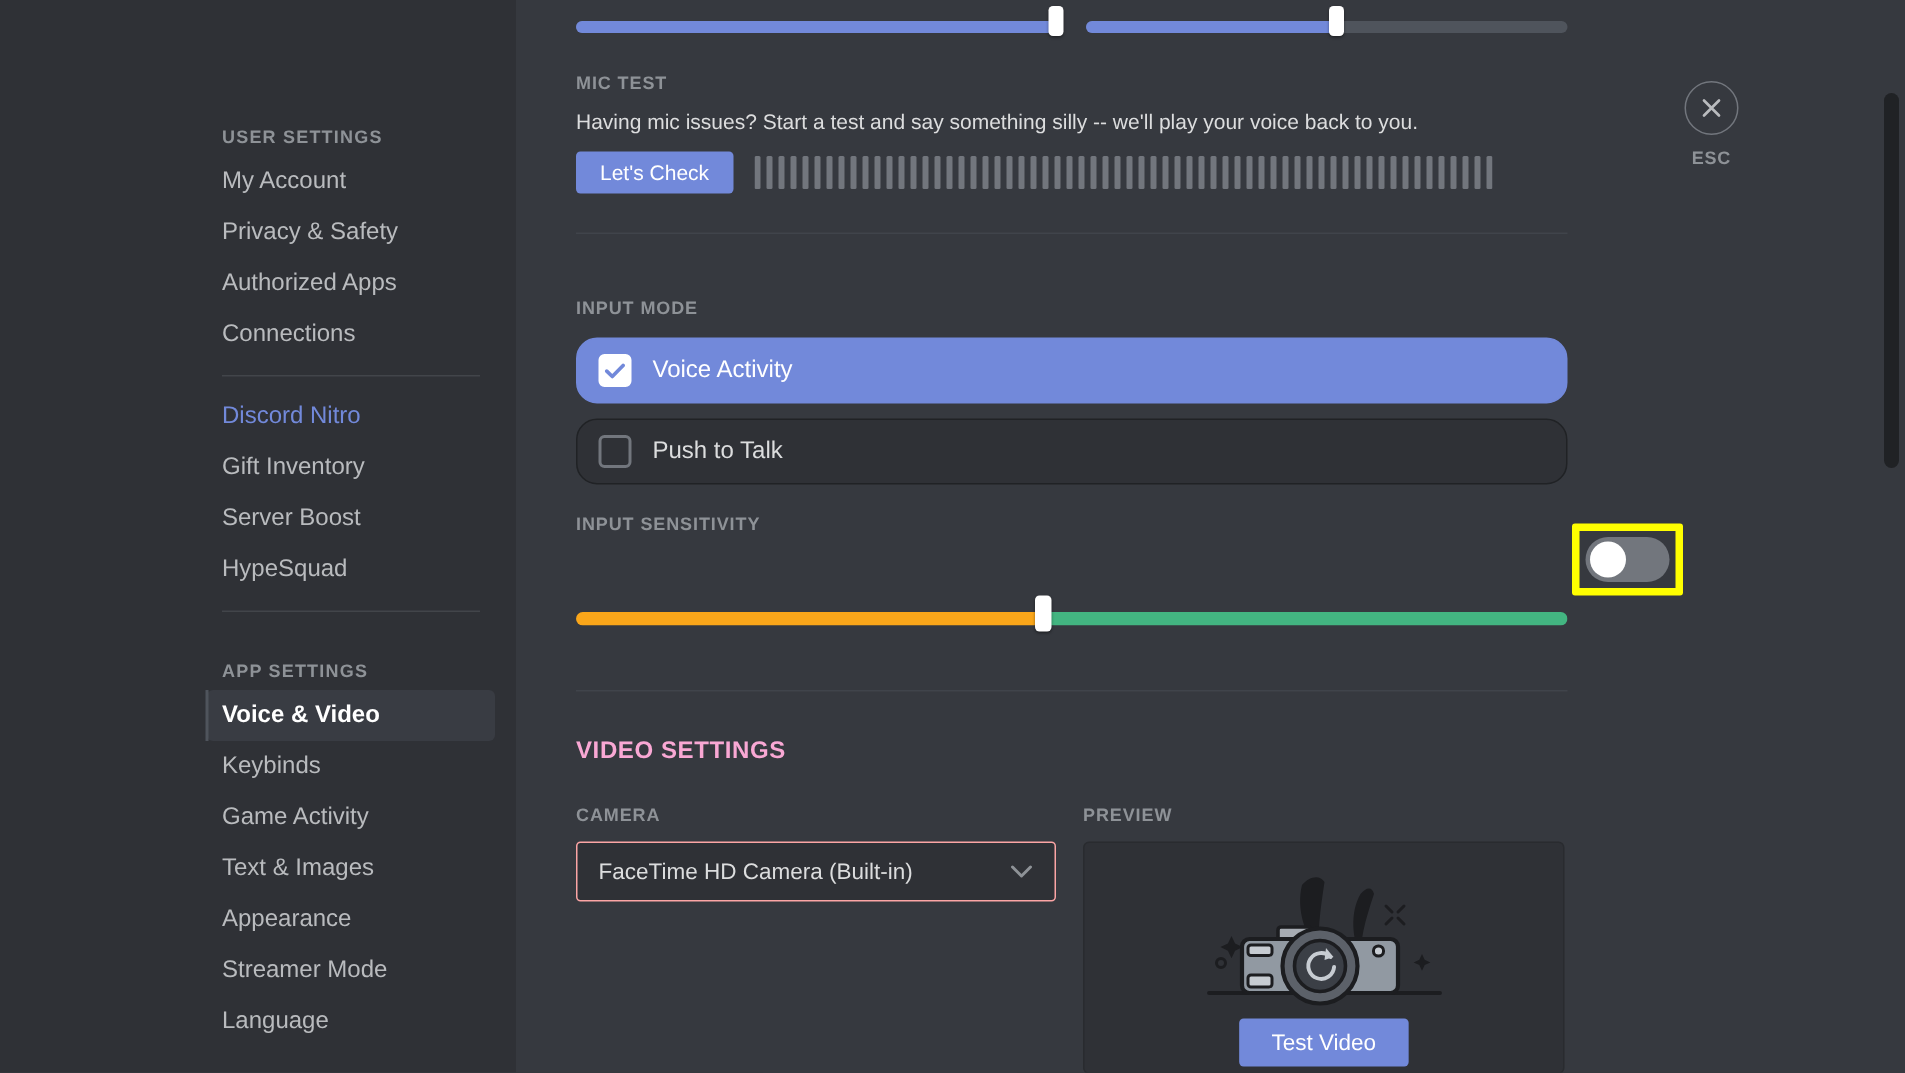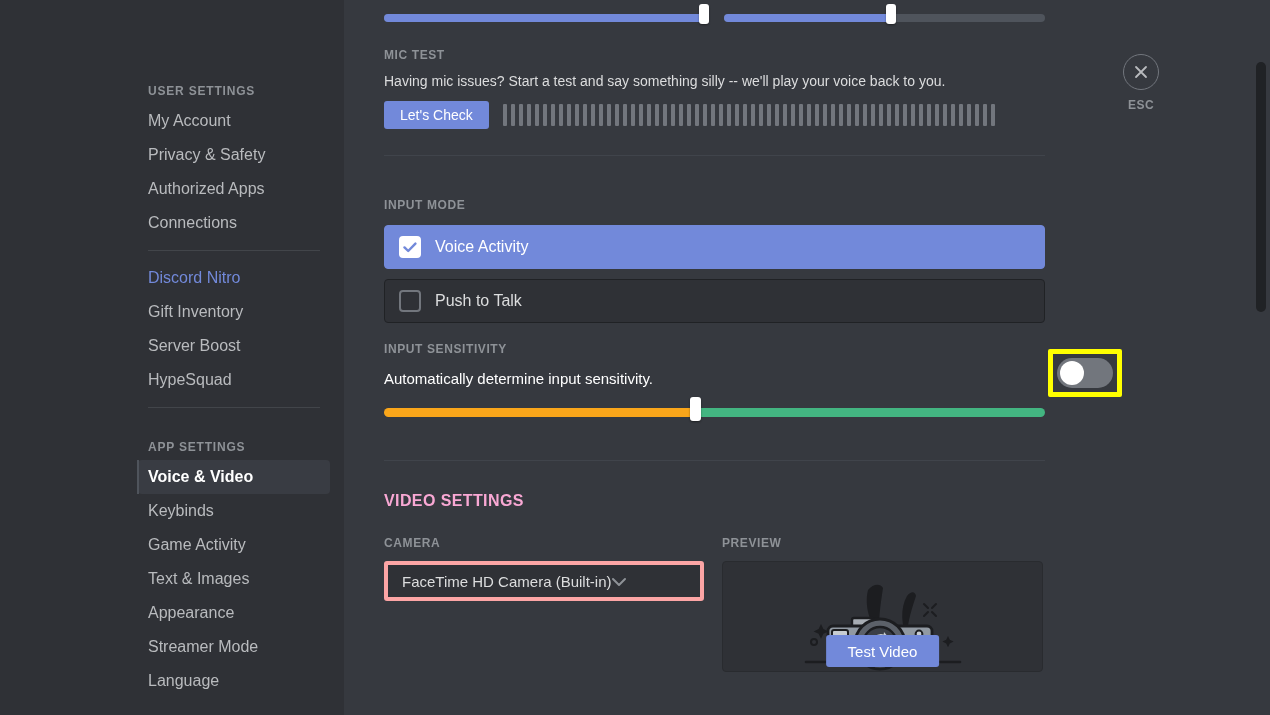--- a/index.html
+++ b/index.html
@@ -95,21 +95,21 @@
     height:24px; overflow:hidden;
   }
   .level-bars i { display:block; width:4px; height:22px; background:#72767d; border-radius:1px; }
 
   .divider { position:absolute; left:0; height:1px; background:#40444b; width:661px; }
 
   
   #inputmode { position:absolute; left:0; top:198px; width:661px; }
   #inputmode .sec-label { margin-bottom:13px; }
   .mode-row {
-    height:44px; border-radius:4px; display:flex; align-items:center;
+    height:44px; border-radius:14px; display:flex; align-items:center;
     padding:0 14px; margin-bottom:10px; cursor:pointer;
     background:#2f3136; border:1px solid #202225;
   }
   .mode-row.selected { background:#7289da; border-color:#7289da; }
   .cbox {
     width:22px; height:22px; border-radius:4px; margin-right:14px;
     border:2px solid #72767d; background:transparent;
     display:flex; align-items:center; justify-content:center; flex:none;
   }
   .mode-row.selected .cbox { background:#ffffff; border-color:#ffffff; }
@@ -145,26 +145,26 @@
   }
 
   
   #video { position:absolute; left:0; top:492px; width:661px; }
   #video .sec-title { margin-bottom:26px; }
   .video-cols { display:flex; gap:18px; }
   .col-camera { width:320px; }
   .col-preview { width:321px; }
   .col-label { margin-bottom:11px; }
   .select {
-    height:40px; background:#2f3136; border:4px solid #fca5a5; border-radius:3px;
-    display:flex; align-items:center; 
+    height:40px; background:#2f3136; border:1px solid #fca5a5; border-radius:3px;
+    display:flex; align-items:center; justify-content:space-between;
     padding:0 14px; font-size:15px; color:#dcddde; cursor:pointer;
   }
   .preview-box {
-    height:111px; background:#2f3136; border:1px solid #292b2f; border-radius:4px;
+    height:155px; background:#2f3136; border:1px solid #292b2f; border-radius:4px;
     position:relative; overflow:hidden;
     display:flex; flex-direction:column; align-items:center; justify-content:flex-start;
     padding-top:12px;
   }
   .btn-test {
     position:absolute; bottom:4px; left:50%; transform:translateX(-50%);
     background:#7289da; color:#ffffff; border:none;
     font-family:"Liberation Sans", sans-serif;
     font-size:15px; border-radius:3px; padding:0 22px; height:32px; cursor:pointer;
   }
@@ -355,21 +355,20 @@
       <div class="mode-row">
         <span class="cbox">
           
         </span>
         <span class="mode-label">Push to Talk</span>
       </div>
     </div>
 
     <div id="sensitivity">
       <div class="sec-label">INPUT SENSITIVITY</div>
-      <div class="sens-line">Automatically determine input sensitivity.</div>
 
       <div class="toggle-wrap" style="border-color: rgb(255, 255, 0);">
         <div class="toggle" style="background: rgb(114, 118, 125);">
           <span class="knob" style="background: rgb(255, 255, 255);"></span>
         </div>
       </div>
 
       <div class="sens-slider">
         <div class="sens-track">
           <div class="sens-warm" id="sensWarm" style="width: 310.67px; background: rgb(250, 166, 26);"></div>

